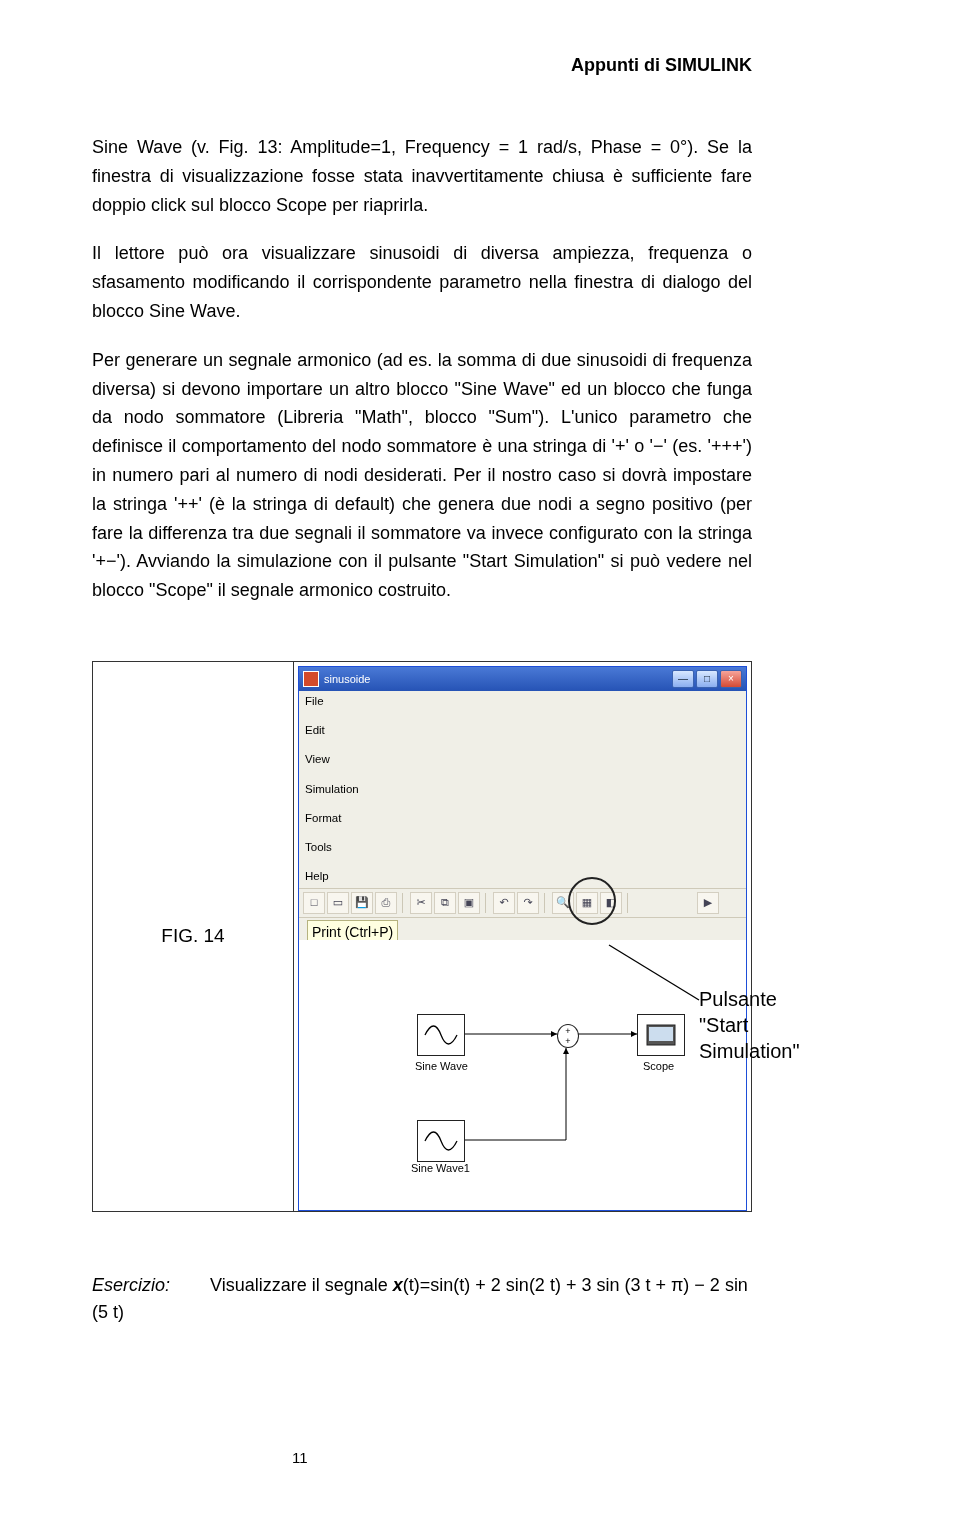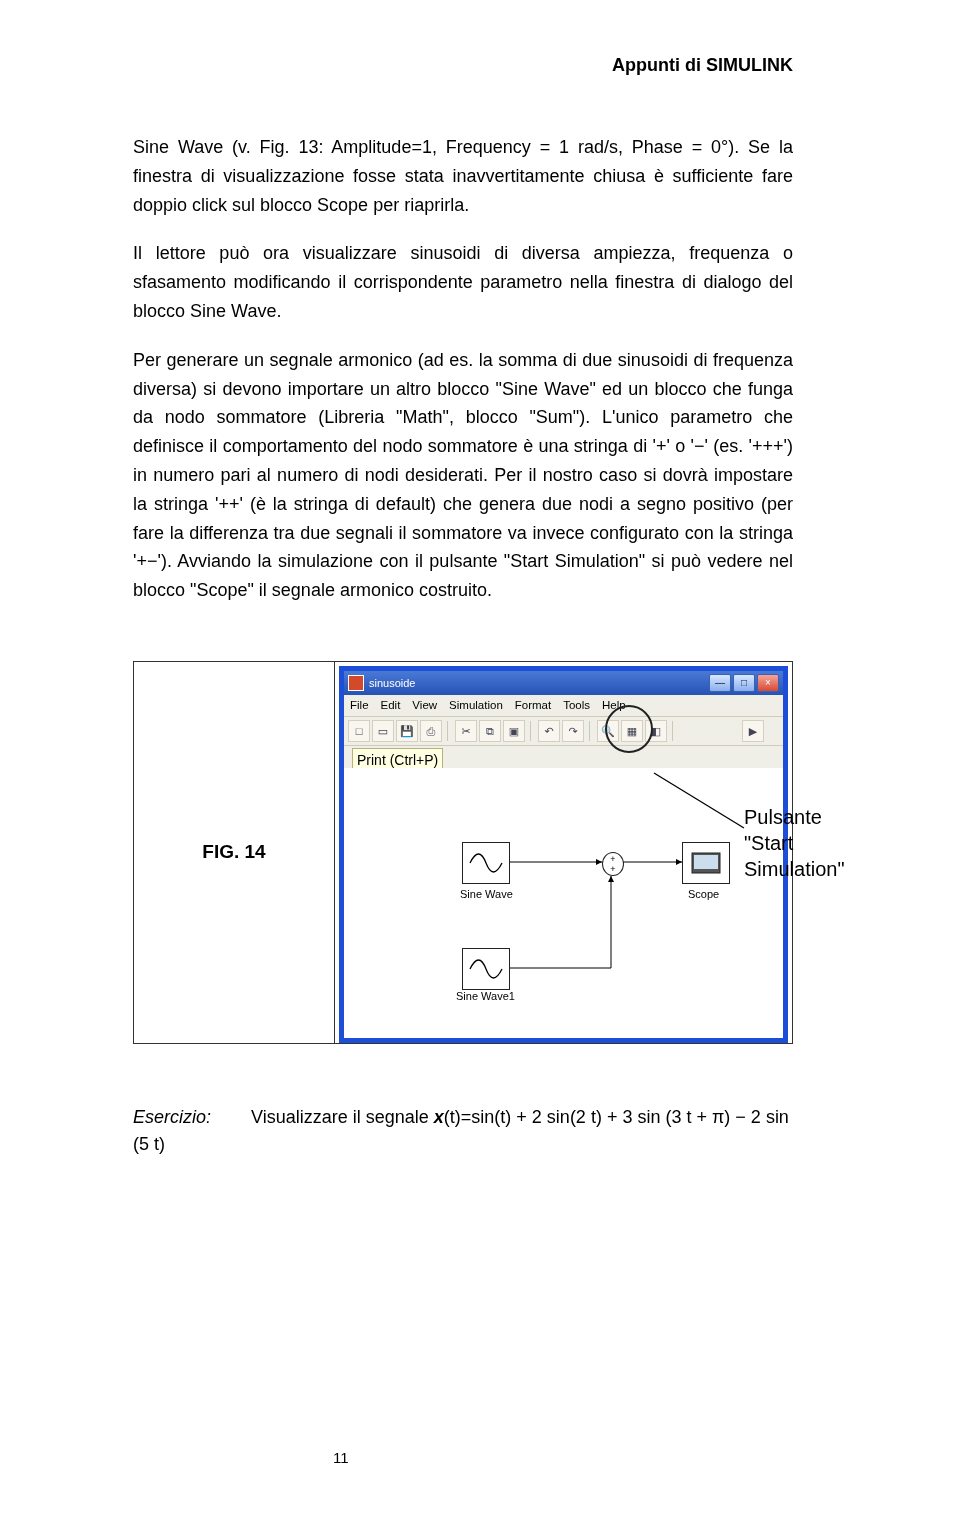--- a/index.html
+++ b/index.html
@@ -9,21 +9,20 @@
     color: #000;
     font-size: 18px;
     line-height: 1.5;
   }
   .page {
     width: 844px;
     min-height: 1513px;
     padding: 52px 92px 76px 92px;
     box-sizing: border-box;
     position: relative;
-    margin-left: 41px;
   }
   .header-right {
     text-align: right;
     font-weight: bold;
     font-size: 18px;
     margin-bottom: 54px;
   }
   .body-text {
     text-align: justify;
     margin: 0 0 20px 0;
@@ -37,32 +36,31 @@
     border: 1px solid #333;
   }
   .figure-left {
     width: 200px;
     display: flex;
     align-items: center;
     justify-content: center;
     font-size: 19px;
     border-right: 1px solid #333;
     align-self: stretch;
-    font-weight: bold;
   }
   .figure-right {
     flex: 1;
     position: relative;
     padding: 4px 4px 0 4px;
     box-sizing: border-box;
   }
 
   
   .sim-window {
-    border: 5px solid #1d4ed8;
+    border: 1px solid #1d4ed8;
     background: #c4b5fd;
     font-size: 11px;
   }
   .titlebar {
     background: linear-gradient(#4a79d6, #2653b5);
     color: #fff;
     display: flex;
     align-items: center;
     padding: 2px 4px;
     height: 20px;
@@ -87,20 +85,21 @@
   }
   .win-btn.close { background: linear-gradient(#f6a49a, #d54a34); color: #fff; }
 
   .menubar {
     background: #f0efe7;
     padding: 2px 6px;
     border-bottom: 1px solid #cfcab9;
     display: flex;
     gap: 12px;
     font-size: 11.5px;
+    flex-direction: column;
   }
   .menubar span { cursor: default; }
 
   .toolbar {
     background: #f0efe7;
     display: flex; align-items: center;
     padding: 3px 4px;
     border-bottom: 1px solid #cfcab9;
     gap: 2px;
     position: relative;
@@ -295,21 +294,21 @@
           </div>
 
           <div class="block" style="left:338px; top:74px;">
             <svg width="36" height="28">
               <rect x="4" y="4" width="28" height="20" fill="#555" stroke="#222"></rect>
               <rect x="6" y="6" width="24" height="14" fill="#cde"></rect>
             </svg>
           </div>
           <div class="block-label" style="left:344px; top:118px;">Scope</div>
 
-          <div class="annot" style="left:400px; top:36px;">
+          <div class="annot" style="left:400px; top:46px;">
             <span>Pulsante</span><br>
             <span>"Start Simulation"</span>
           </div>
 
         </div>
 
 
       </div>
 
     </div>

